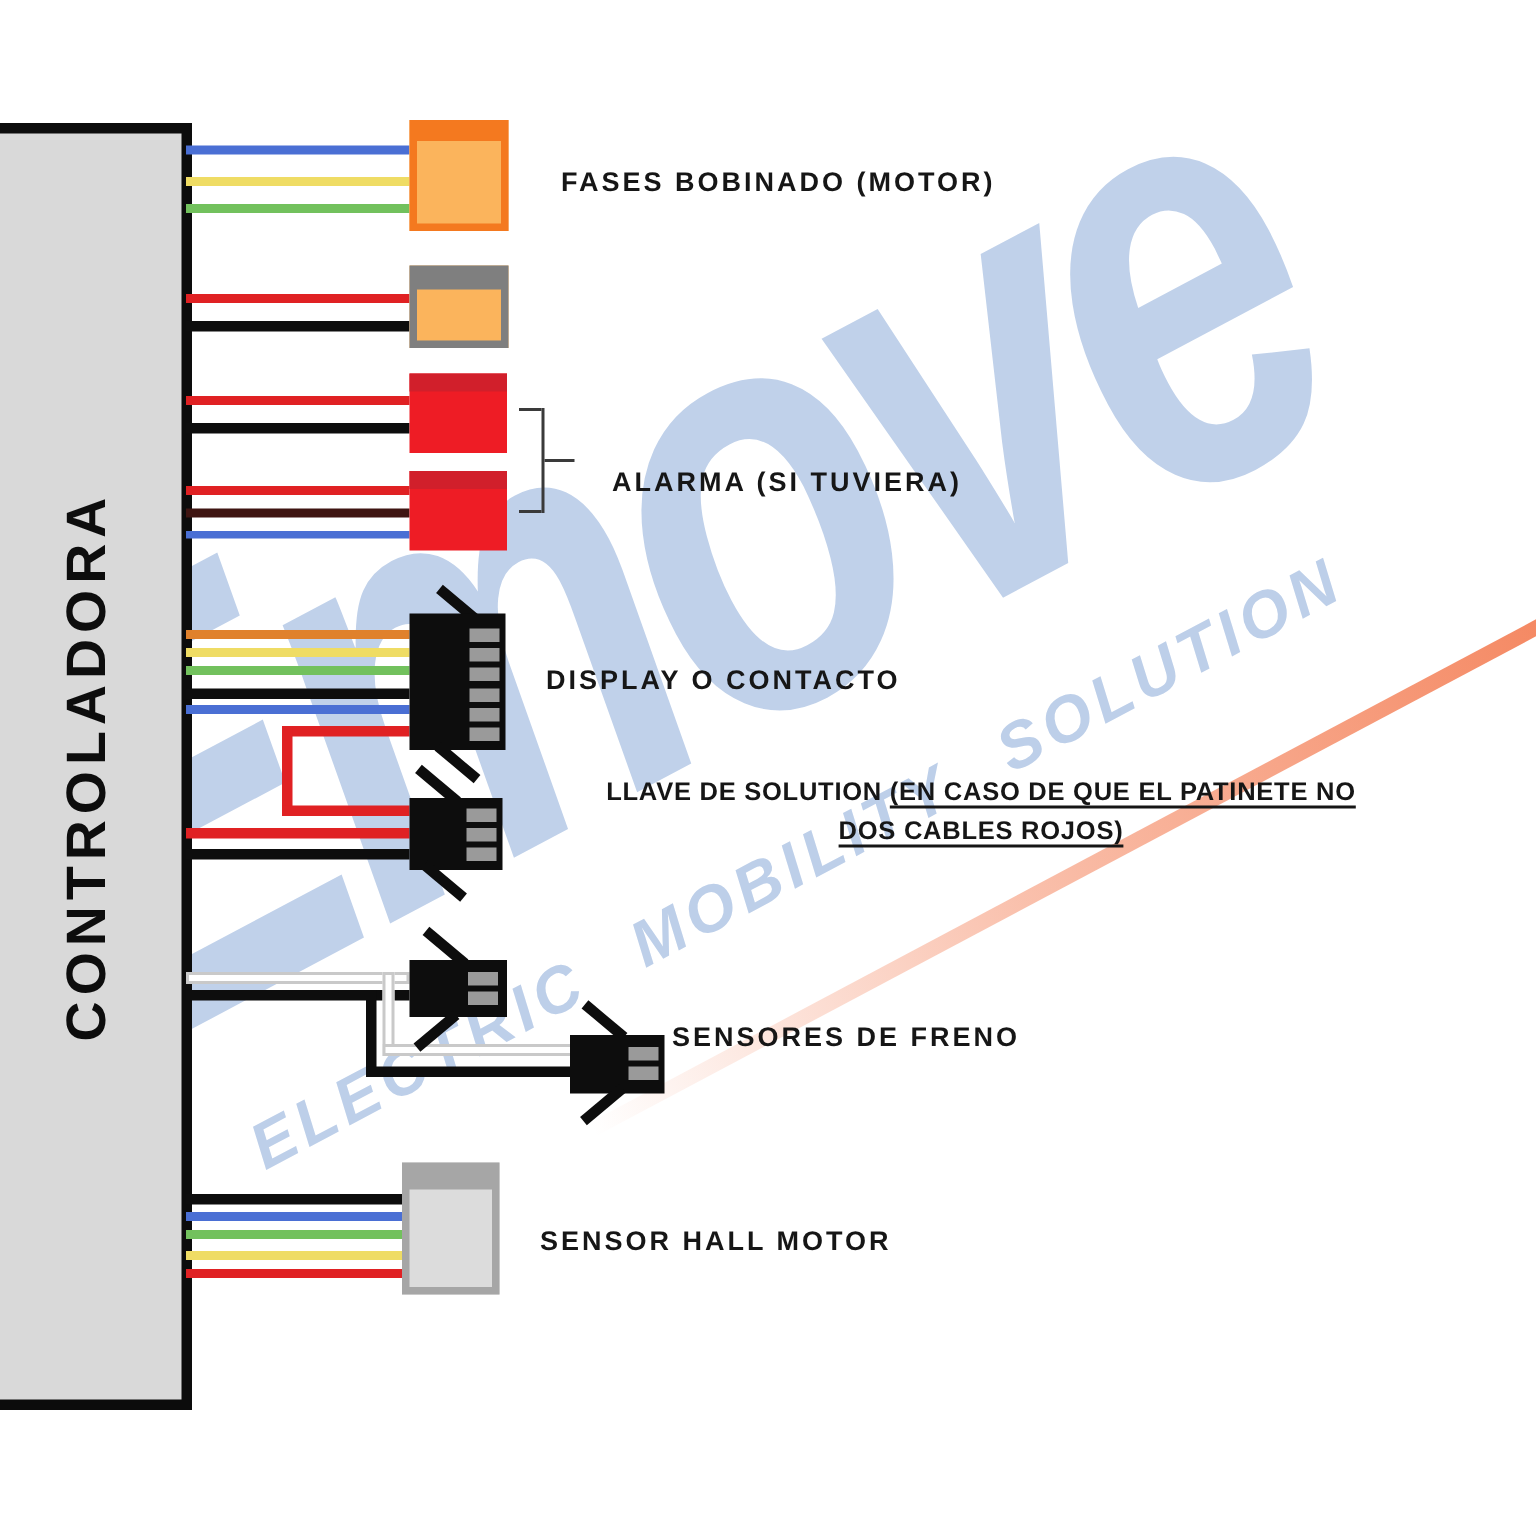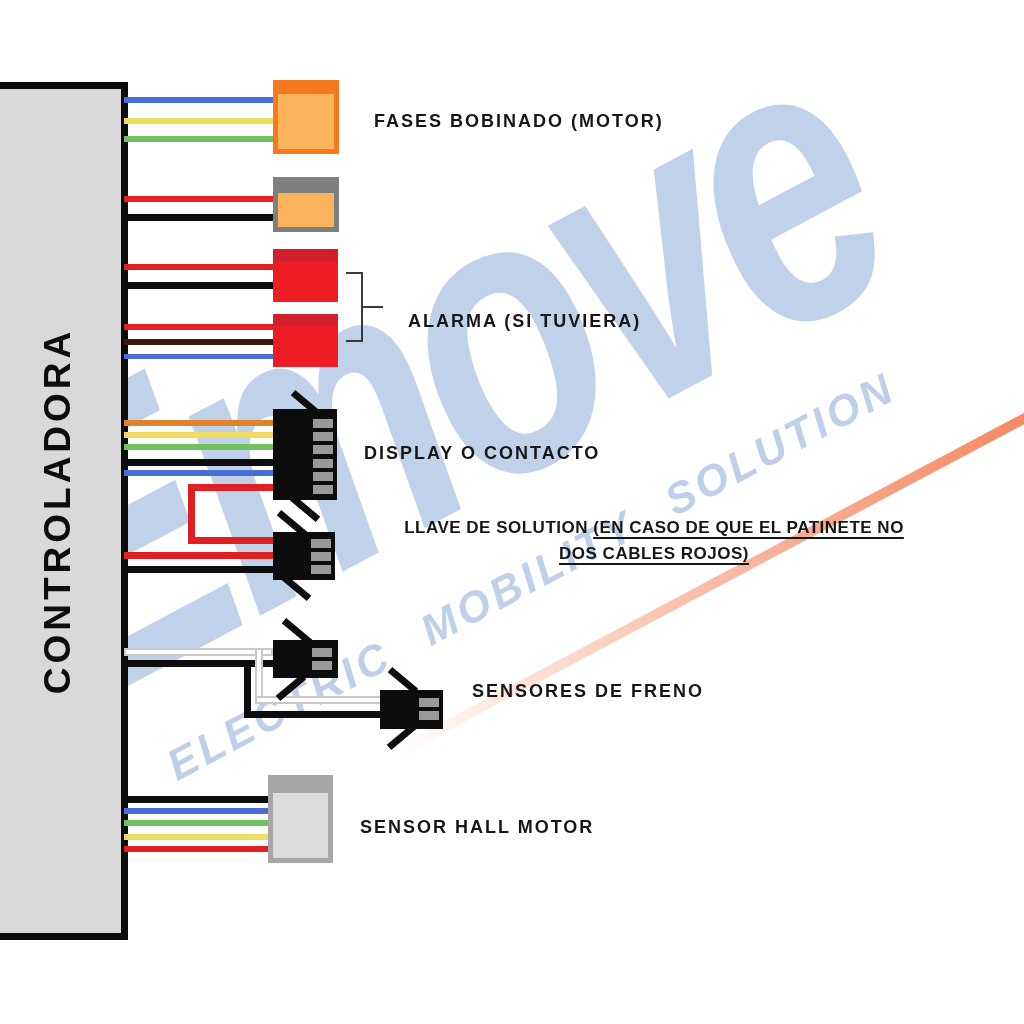--- a/index.html
+++ b/index.html
@@ -137,21 +137,21 @@
     <div class="pin" style="left: 39px; top: 8px; background: rgb(154, 154, 154);"></div>
     <div class="pin" style="left: 39px; top: 21px; background: rgb(154, 154, 154);"></div>
   </div>
   <div class="diag" style="left: 274px; top: 684px; transform: rotate(-40deg); background: rgb(13, 13, 13);"></div>
   <div class="diag" style="left: 386px; top: 677px; transform: rotate(40deg); background: rgb(13, 13, 13);"></div>
   <div class="conn" style="left: 380px; top: 690px; width: 63px; height: 39px; background: rgb(13, 13, 13);">
     <div class="pin" style="left: 39px; top: 8px; background: rgb(154, 154, 154);"></div>
     <div class="pin" style="left: 39px; top: 21px; background: rgb(154, 154, 154);"></div>
   </div>
   <div class="diag" style="left: 385px; top: 733px; transform: rotate(-40deg); background: rgb(13, 13, 13);"></div>
-  <div class="glabel" style="left:472px;top:676px;">SENSORES DE FRENO</div>
+  <div class="glabel" style="left:448px;top:676px;">SENSORES DE FRENO</div>
 
   <div class="wire" style="left: 124px; top: 796px; width: 144px; height: 7px; background: rgb(13, 13, 13);"></div>
   <div class="wire" style="left: 124px; top: 808px; width: 144px; height: 6px; background: rgb(74, 111, 212);"></div>
   <div class="wire" style="left: 124px; top: 820px; width: 144px; height: 6px; background: rgb(114, 193, 93);"></div>
   <div class="wire" style="left: 124px; top: 834px; width: 144px; height: 6px; background: rgb(239, 220, 100);"></div>
   <div class="wire" style="left: 124px; top: 846px; width: 144px; height: 6px; background: rgb(224, 33, 35);"></div>
   <div class="conn" style="left: 268px; top: 775px; width: 65px; height: 88px; border-width: 18px 5px 5px; border-style: solid; border-color: rgb(166, 166, 166); border-image: initial; background: rgb(220, 220, 220);"></div>
   <div class="glabel" style="left:360px;top:812px;">SENSOR HALL MOTOR</div>
 
 </div>

